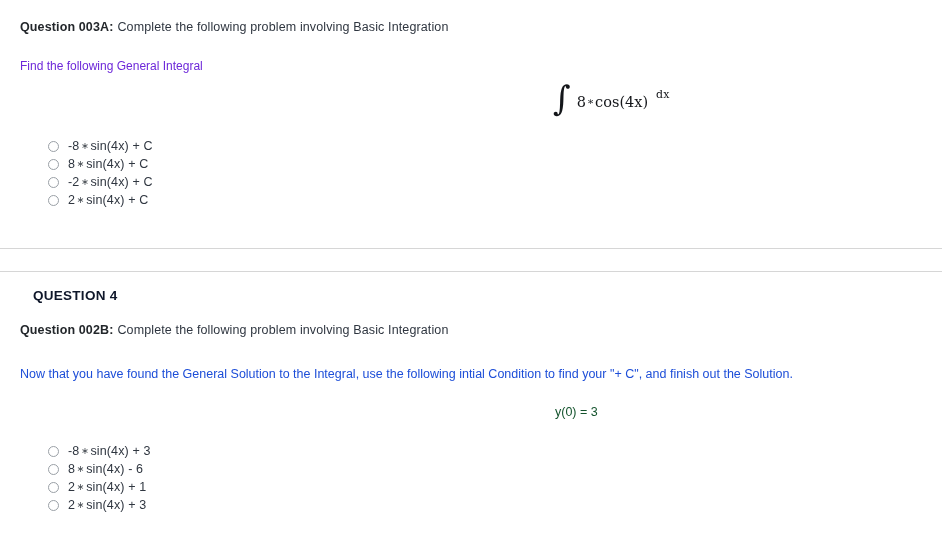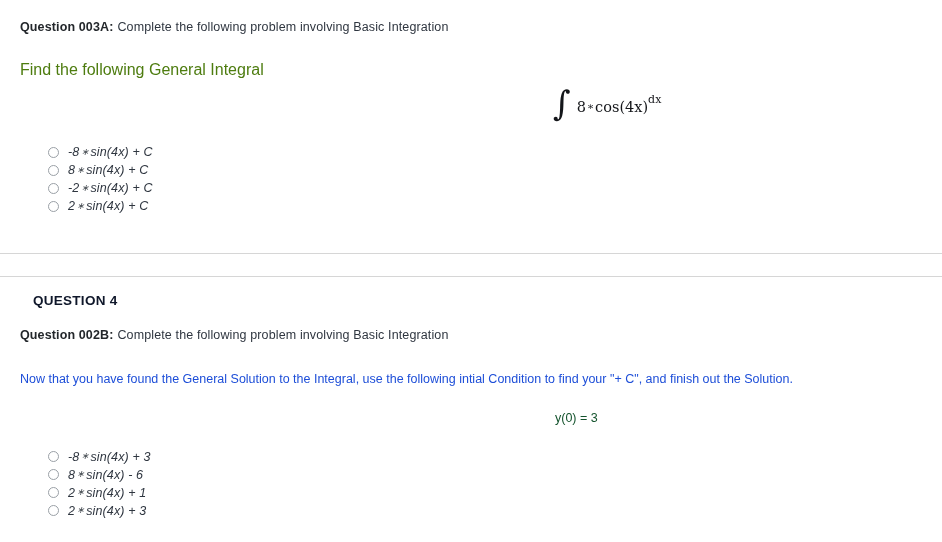--- a/index.html
+++ b/index.html
@@ -29,23 +29,23 @@
     color: #2f3640;
     letter-spacing: 0.01em;
   }
   .prompt-label {
     font-weight: bold;
     color: #23272b;
   }
   .prompt-label + .prompt-text { margin-left: 4px; }
   .sub-instruction {
     margin-top: 22px;
-    font-size: 16px;
+    font-size: 12px;
     line-height: 1.45;
-    color: #4d7c0f;
+    color: #6d28d9;
   }
   .long-instruction {
     margin-top: 26px;
     font-size: 12.5px;
     line-height: 1.45;
     color: #1d4ed8;
   }
 
   
   .math-row {
@@ -78,20 +78,21 @@
   }
   .integrand .ast {
     font-size: 10.5px;
     position: relative;
     top: -2px;
     margin: 0 1px;
   }
   .differential {
     font-size: 11px;
     font-family: "DejaVu Serif", serif;
+    margin-left: 8px;
     position: relative;
     top: 0px;
   }
 
   
   .condition-row {
     margin-top: 22px;
     padding-left: 535px;
     font-size: 12.5px;
     color: #14532d;
@@ -117,21 +118,20 @@
     background: #ffffff;
     flex: 0 0 auto;
     margin-right: 9px;
     margin-left: 18px;
   }
   .option-label {
     font-size: 12.5px;
     color: #2f3640;
     white-space: nowrap;
     letter-spacing: 0.01em;
-    font-style: italic;
   }
   .option-label .ast {
     font-size: 9.5px;
     position: relative;
     top: -1.5px;
     margin: 0 1.5px;
     color: #4a5056;
   }
 
   

